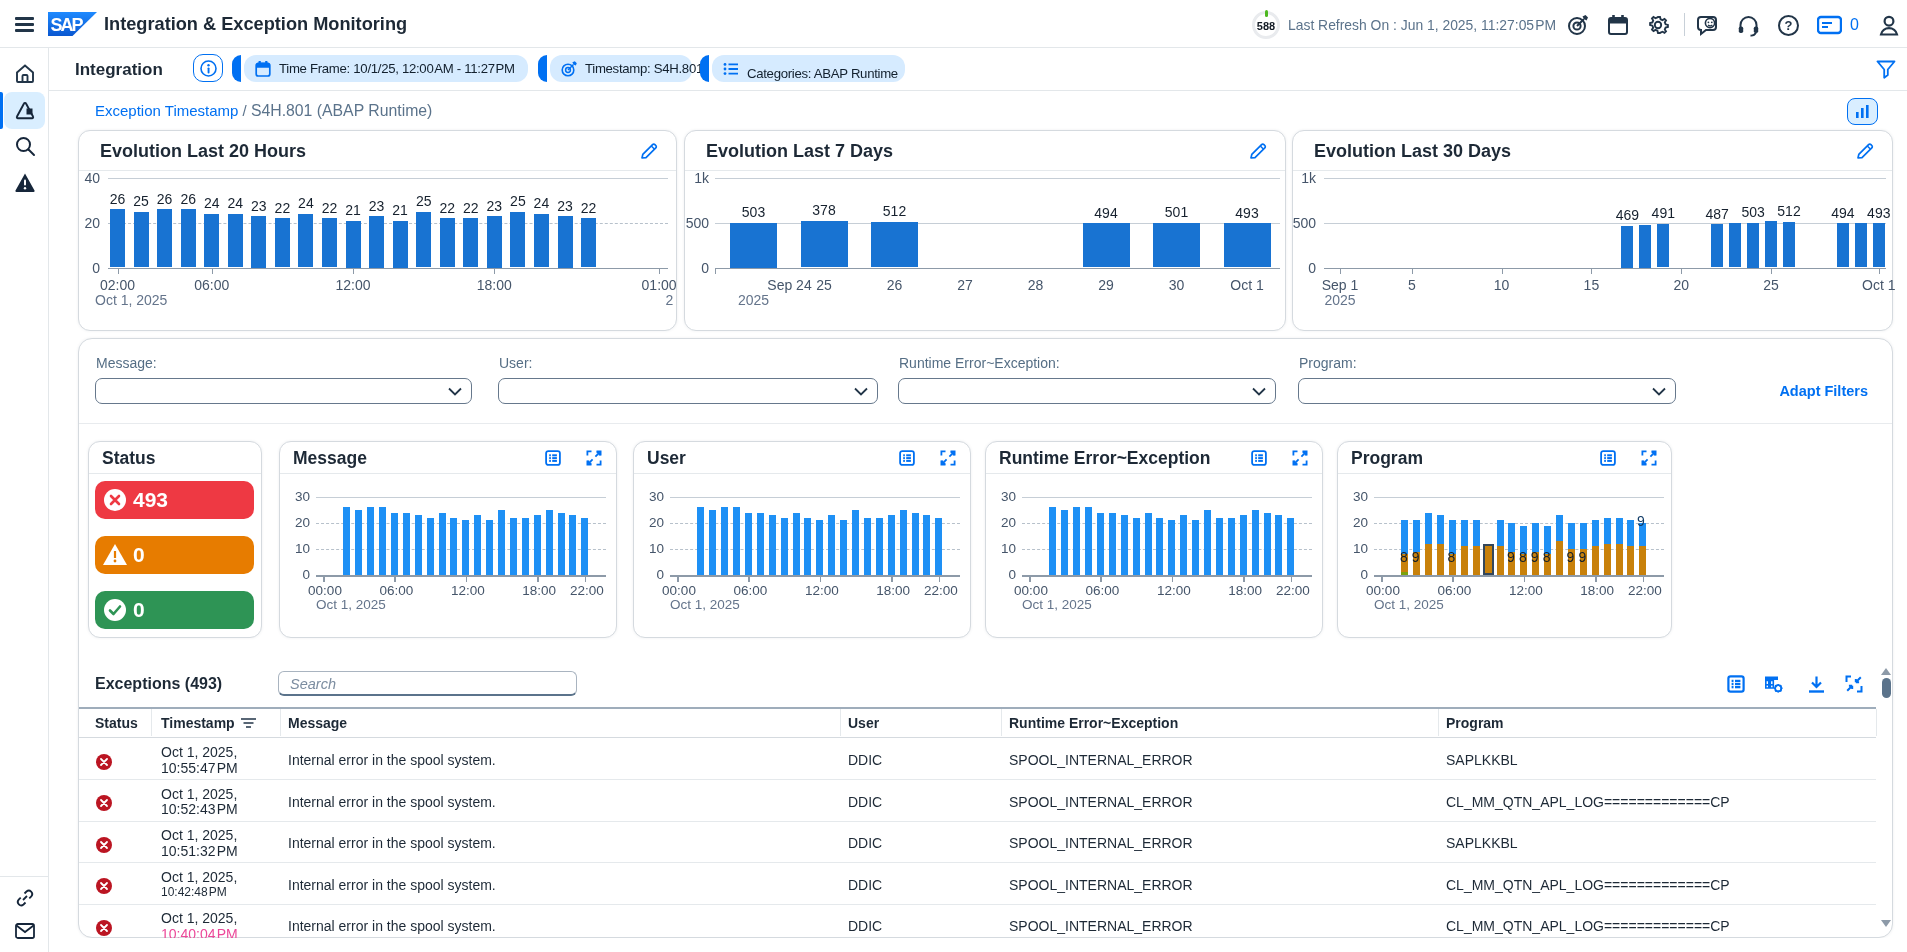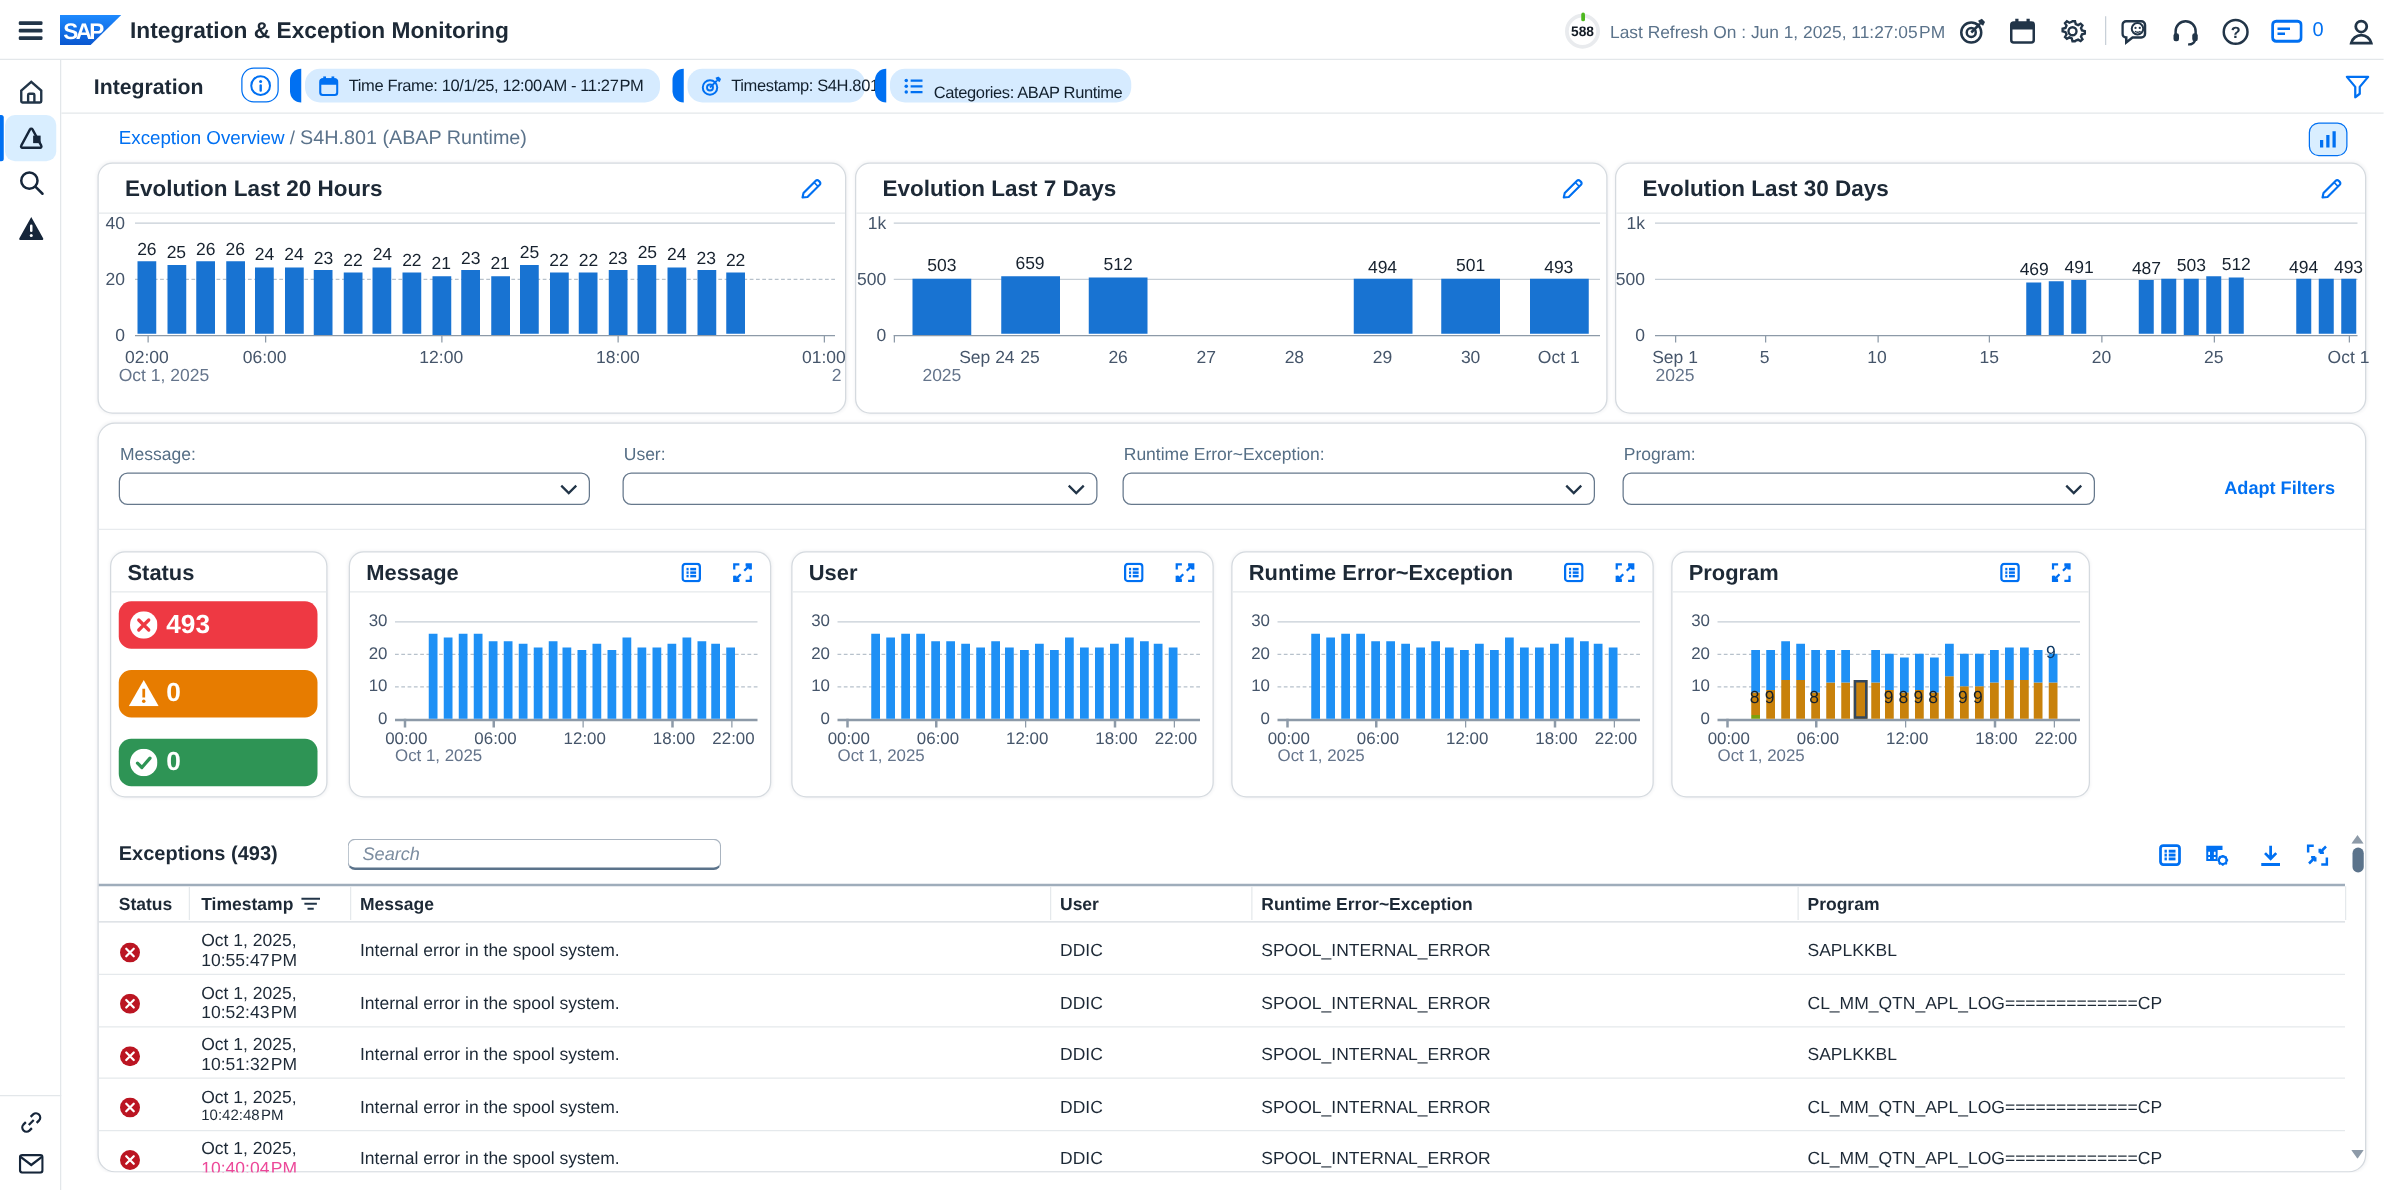--- a/index.html
+++ b/index.html
@@ -126,21 +126,21 @@
 <div class="abs" style="left:0;top:876px;width:49px;height:1px;background:#e3e7ea;"></div>
 <svg width="20" height="20" viewBox="0 0 20 20" style="position:absolute;left:15px;top:888px;">
     <path d="M8 12 L12 8" stroke="#16263a" stroke-width="1.8"></path>
     <path d="M9.5 5.5 l2 -2 a3.4 3.4 0 0 1 4.8 4.8 l-2 2" fill="none" stroke="#16263a" stroke-width="1.8"></path>
     <path d="M10.5 14.5 l-2 2 a3.4 3.4 0 0 1 -4.8 -4.8 l2 -2" fill="none" stroke="#16263a" stroke-width="1.8"></path>
   </svg>
 <svg width="20" height="16" viewBox="0 0 20 16" style="position:absolute;left:15px;top:923px;">
     <rect x="1" y="1" width="18" height="14" rx="1.8" fill="none" stroke="#16263a" stroke-width="1.8"></rect>
     <path d="M1.5 2.5 L10 9 L18.5 2.5" fill="none" stroke="#16263a" stroke-width="1.8"></path>
   </svg>
-<div style="position:absolute;left:95px;top:101px;font-size:15px;line-height:20px;white-space:nowrap;"><span style="color:#0070f2;">Exception Overview</span><span style="color:#5b738b;"> / </span><span style="color:#5b738b;font-size:15.8px;">S4H.801 (ABAP Runtime)</span></div>
+<div style="position:absolute;left:95px;top:101px;font-size:15px;line-height:20px;white-space:nowrap;"><span style="color:#0070f2;">Exception Timestamp</span><span style="color:#5b738b;"> / </span><span style="color:#5b738b;font-size:15.8px;">S4H.801 (ABAP Runtime)</span></div>
 <div class="abs" style="left:1847px;top:98px;width:31px;height:27px;background:#d9eeff;border:1px solid #0070f2;border-radius:8px;"></div>
 <svg width="15" height="15" viewBox="0 0 15 15" style="position:absolute;left:1855px;top:104px;">
     <rect x="1" y="8" width="2.6" height="6" fill="#0070f2"></rect>
     <rect x="6" y="4" width="2.6" height="10" fill="#0070f2"></rect>
     <rect x="11" y="1" width="2.6" height="13" fill="#0070f2"></rect>
   </svg>
 <div class="card" style="left:78px;top:130px;width:599px;height:201px;"></div>
 <div style="position:absolute;top:141.0px;font-size:18px;color:#1d2936;font-weight:700;line-height:20px;white-space:nowrap;left:100.0px;">Evolution Last 20 Hours</div>
 <svg width="20" height="20" viewBox="0 0 20 20" style="position:absolute;left:639px;top:141px;">
     <path d="M3 17 L3.8 13.4 L13.6 3.6 a1.6 1.6 0 0 1 2.3 0 l.9.9 a1.6 1.6 0 0 1 0 2.3 L7 16.6 L3 17z" fill="none" stroke="#0070f2" stroke-width="1.7" stroke-linejoin="round"></path>
@@ -224,21 +224,21 @@
 <div style="position:absolute;top:168.0px;font-size:14px;color:#45556a;font-weight:400;line-height:20px;white-space:nowrap;right:1198.0px;">1k</div>
 <div style="position:absolute;top:212.8px;font-size:14px;color:#45556a;font-weight:400;line-height:20px;white-space:nowrap;right:1198.0px;">500</div>
 <div style="position:absolute;top:257.5px;font-size:14px;color:#45556a;font-weight:400;line-height:20px;white-space:nowrap;right:1198.0px;">0</div>
 <div style="position:absolute;left:715.0px;top:178.0px;width:565.0px;height:1px;background:#c6ced6;"></div>
 <div style="position:absolute;left:715.0px;top:222.8px;width:565.0px;height:1px;background:#c6ced6;"></div>
 <div style="position:absolute;left:715.0px;top:267.5px;width:565.0px;height:1px;background:#8d9aa8;"></div>
 <div style="position:absolute;left:730.0px;top:222.5px;width:47.0px;height:45.0px;background:#1873d2;"></div>
 <div style="position:absolute;top:202.1px;font-size:14px;color:#16212e;font-weight:400;line-height:20px;white-space:nowrap;left:753.5px;transform:translateX(-50%);">503</div>
 <div style="position:absolute;top:275.0px;font-size:14px;color:#45556a;font-weight:400;line-height:20px;white-space:nowrap;left:753.5px;transform:translateX(-50%);margin-left:36px;">Sep 24</div>
 <div style="position:absolute;left:800.5px;top:220.8px;width:47.0px;height:46.7px;background:#1873d2;"></div>
-<div style="position:absolute;top:200.4px;font-size:14px;color:#16212e;font-weight:400;line-height:20px;white-space:nowrap;left:824.0px;transform:translateX(-50%);">659</div>
+<div style="position:absolute;top:200.4px;font-size:14px;color:#16212e;font-weight:400;line-height:20px;white-space:nowrap;left:824.0px;transform:translateX(-50%);">378</div>
 <div style="position:absolute;top:275.0px;font-size:14px;color:#45556a;font-weight:400;line-height:20px;white-space:nowrap;left:824.0px;transform:translateX(-50%);">25</div>
 <div style="position:absolute;left:871.0px;top:221.7px;width:47.0px;height:45.8px;background:#1873d2;"></div>
 <div style="position:absolute;top:201.3px;font-size:14px;color:#16212e;font-weight:400;line-height:20px;white-space:nowrap;left:894.5px;transform:translateX(-50%);">512</div>
 <div style="position:absolute;top:275.0px;font-size:14px;color:#45556a;font-weight:400;line-height:20px;white-space:nowrap;left:894.5px;transform:translateX(-50%);">26</div>
 <div style="position:absolute;top:275.0px;font-size:14px;color:#45556a;font-weight:400;line-height:20px;white-space:nowrap;left:965.0px;transform:translateX(-50%);">27</div>
 <div style="position:absolute;top:275.0px;font-size:14px;color:#45556a;font-weight:400;line-height:20px;white-space:nowrap;left:1035.5px;transform:translateX(-50%);">28</div>
 <div style="position:absolute;left:1082.5px;top:223.3px;width:47.0px;height:44.2px;background:#1873d2;"></div>
 <div style="position:absolute;top:202.9px;font-size:14px;color:#16212e;font-weight:400;line-height:20px;white-space:nowrap;left:1106.0px;transform:translateX(-50%);">494</div>
 <div style="position:absolute;top:275.0px;font-size:14px;color:#45556a;font-weight:400;line-height:20px;white-space:nowrap;left:1106.0px;transform:translateX(-50%);">29</div>
 <div style="position:absolute;left:1153.0px;top:222.7px;width:47.0px;height:44.8px;background:#1873d2;"></div>

